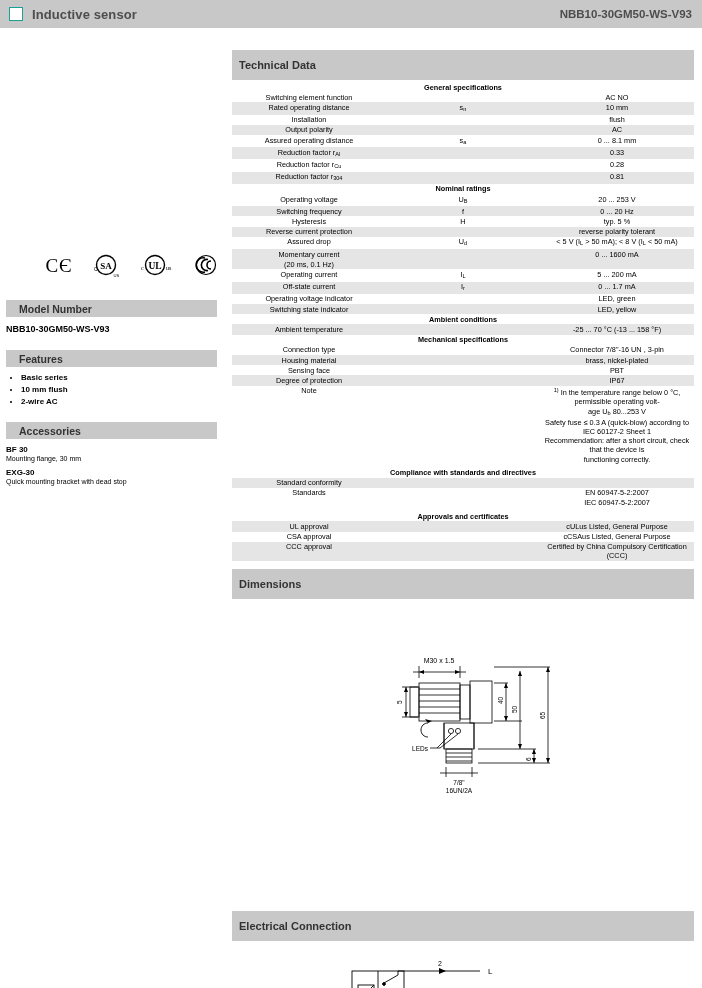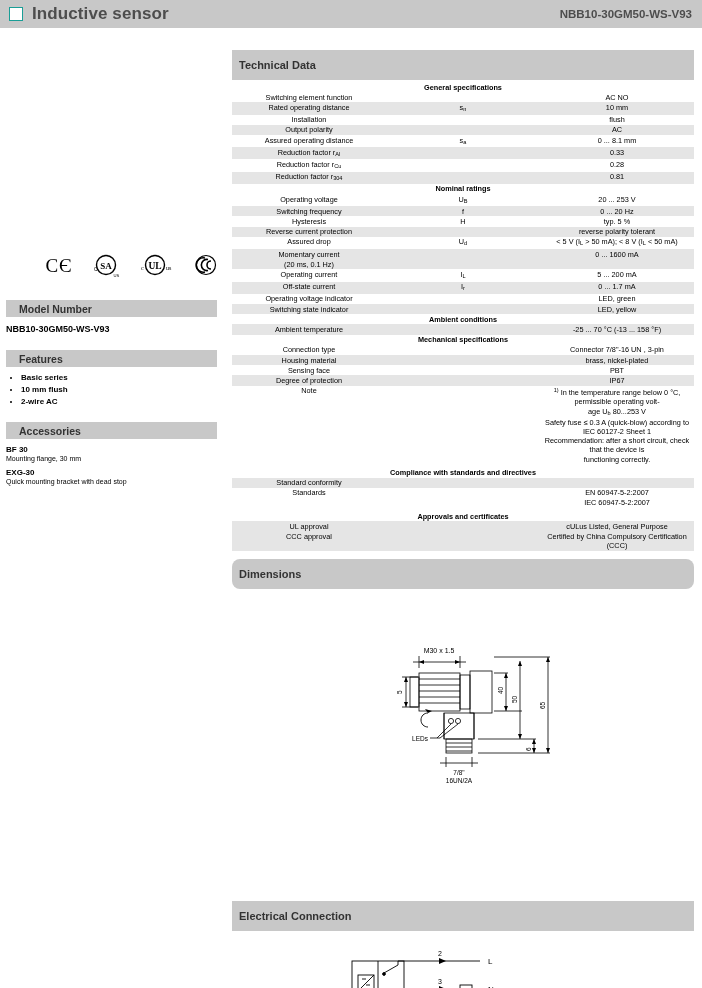--- a/index.html
+++ b/index.html
@@ -18,21 +18,21 @@
   .header {
     position:absolute; left:0; top:0; width:702px; height:28px;
     background:#c8c8c8;
     display:flex; align-items:center;
   }
   .header-square {
     width:14px; height:14px; margin-left:9px;
     border:1.6px solid #1a9e96; background:#ffffff;
   }
   .header-title {
-    margin-left:9px; font-size:17px; font-weight:bold; color:#4d4d4d;
+    margin-left:9px; font-size:13px; font-weight:bold; color:#4d4d4d;
     letter-spacing:0.1px;
   }
   .header-model {
     margin-left:auto; margin-right:10px;
     font-size:11.5px; font-weight:bold; color:#4d4d4d;
   }
 
   
   .left-col { position:absolute; left:0; top:28px; width:222px; height:960px; }
 
@@ -335,29 +335,34 @@
           <td colspan="3"></td>
         </tr>
     <tr>
           <td colspan="3" class="section-head">Approvals and certificates</td>
         </tr>
     <tr class="shade">
           <td class="row-label">UL approval</td>
           <td class="row-sym"></td>
           <td class="row-val">cULus Listed, General Purpose</td>
         </tr>
+    <tr>
+          <td class="row-label">CSA approval</td>
+          <td class="row-sym"></td>
+          <td class="row-val">cCSAus Listed, General Purpose</td>
+        </tr>
     <tr class="shade">
           <td class="row-label">CCC approval</td>
           <td class="row-sym"></td>
           <td class="row-val">Certified by China Compulsory Certification (CCC)</td>
         </tr>
   </tbody>
     </table>
 
-  <div class="panel-bar" style="margin-top:8px;border-radius:8px;">
+  <div class="panel-bar" style="margin-top:8px;">
     <span>Dimensions</span>
   </div>
 
   <div class="dim-area">
     <svg width="462" height="300" viewBox="0 0 462 300">
       <g stroke="#000" fill="none" stroke-width="0.8">
 
         <line x1="187" y1="65" x2="187" y2="77"></line>
         <line x1="228" y1="65" x2="228" y2="77"></line>
         <line x1="181" y1="71" x2="234" y2="71"></line>

